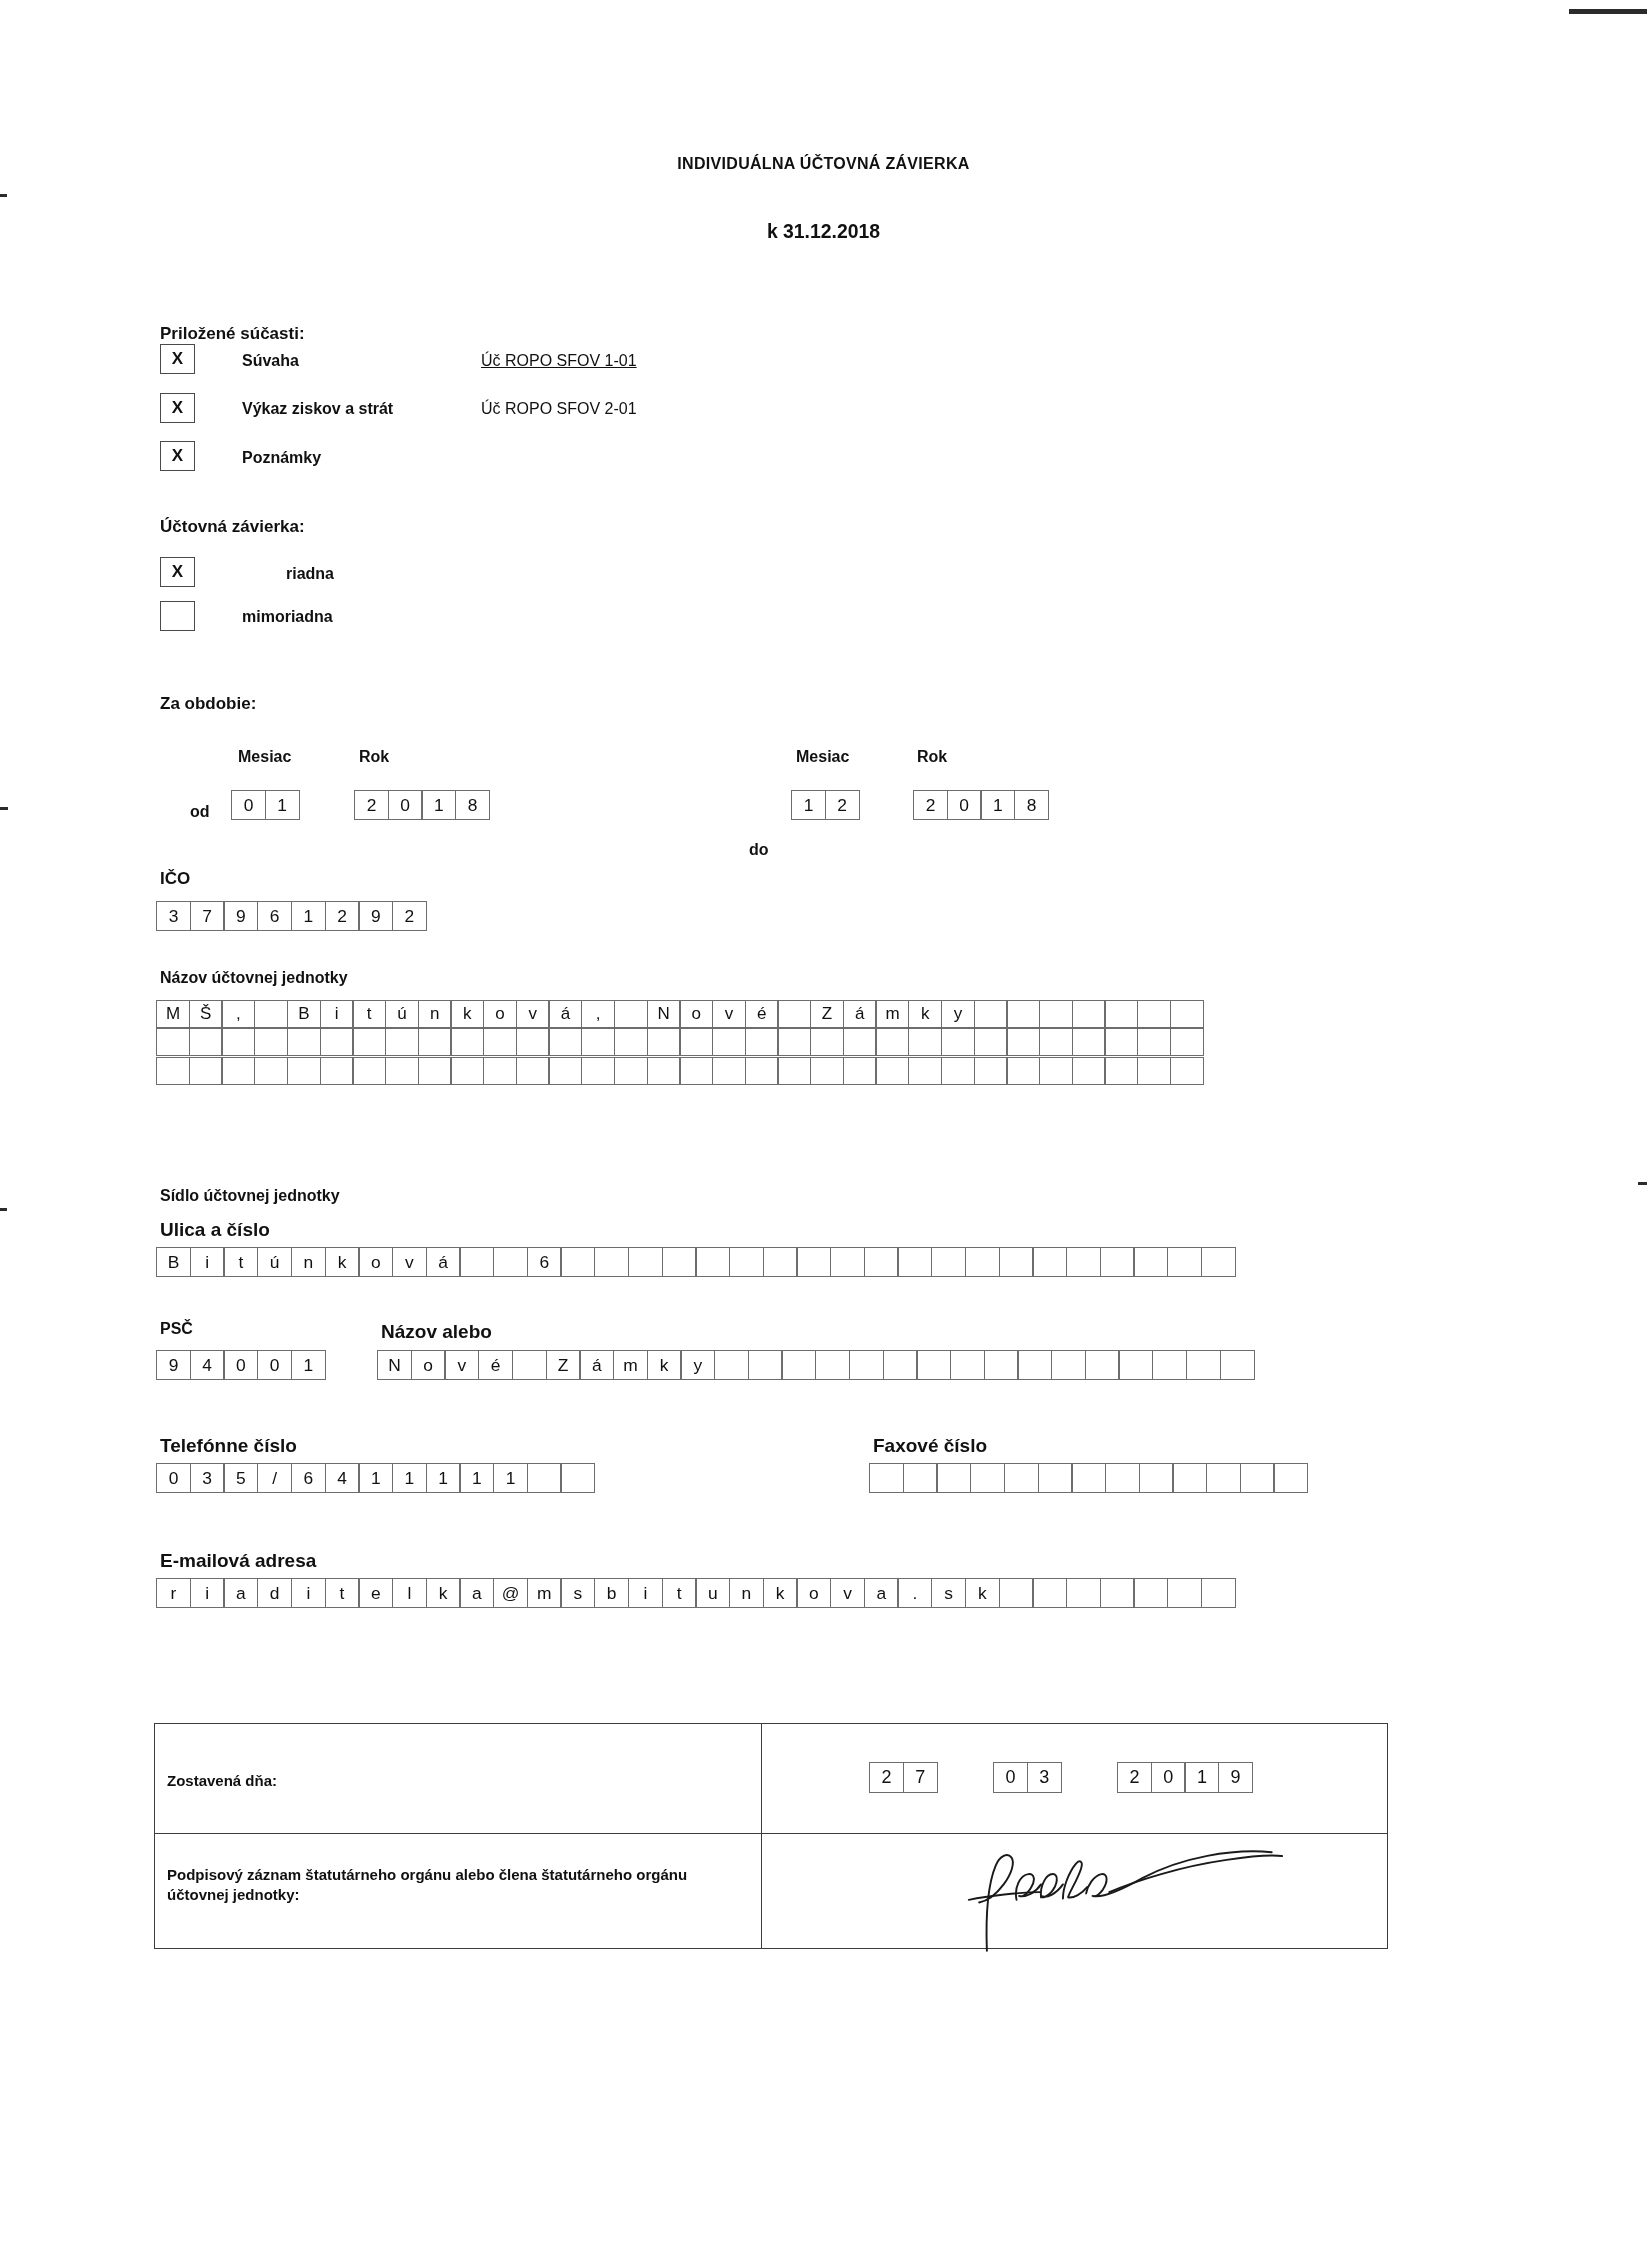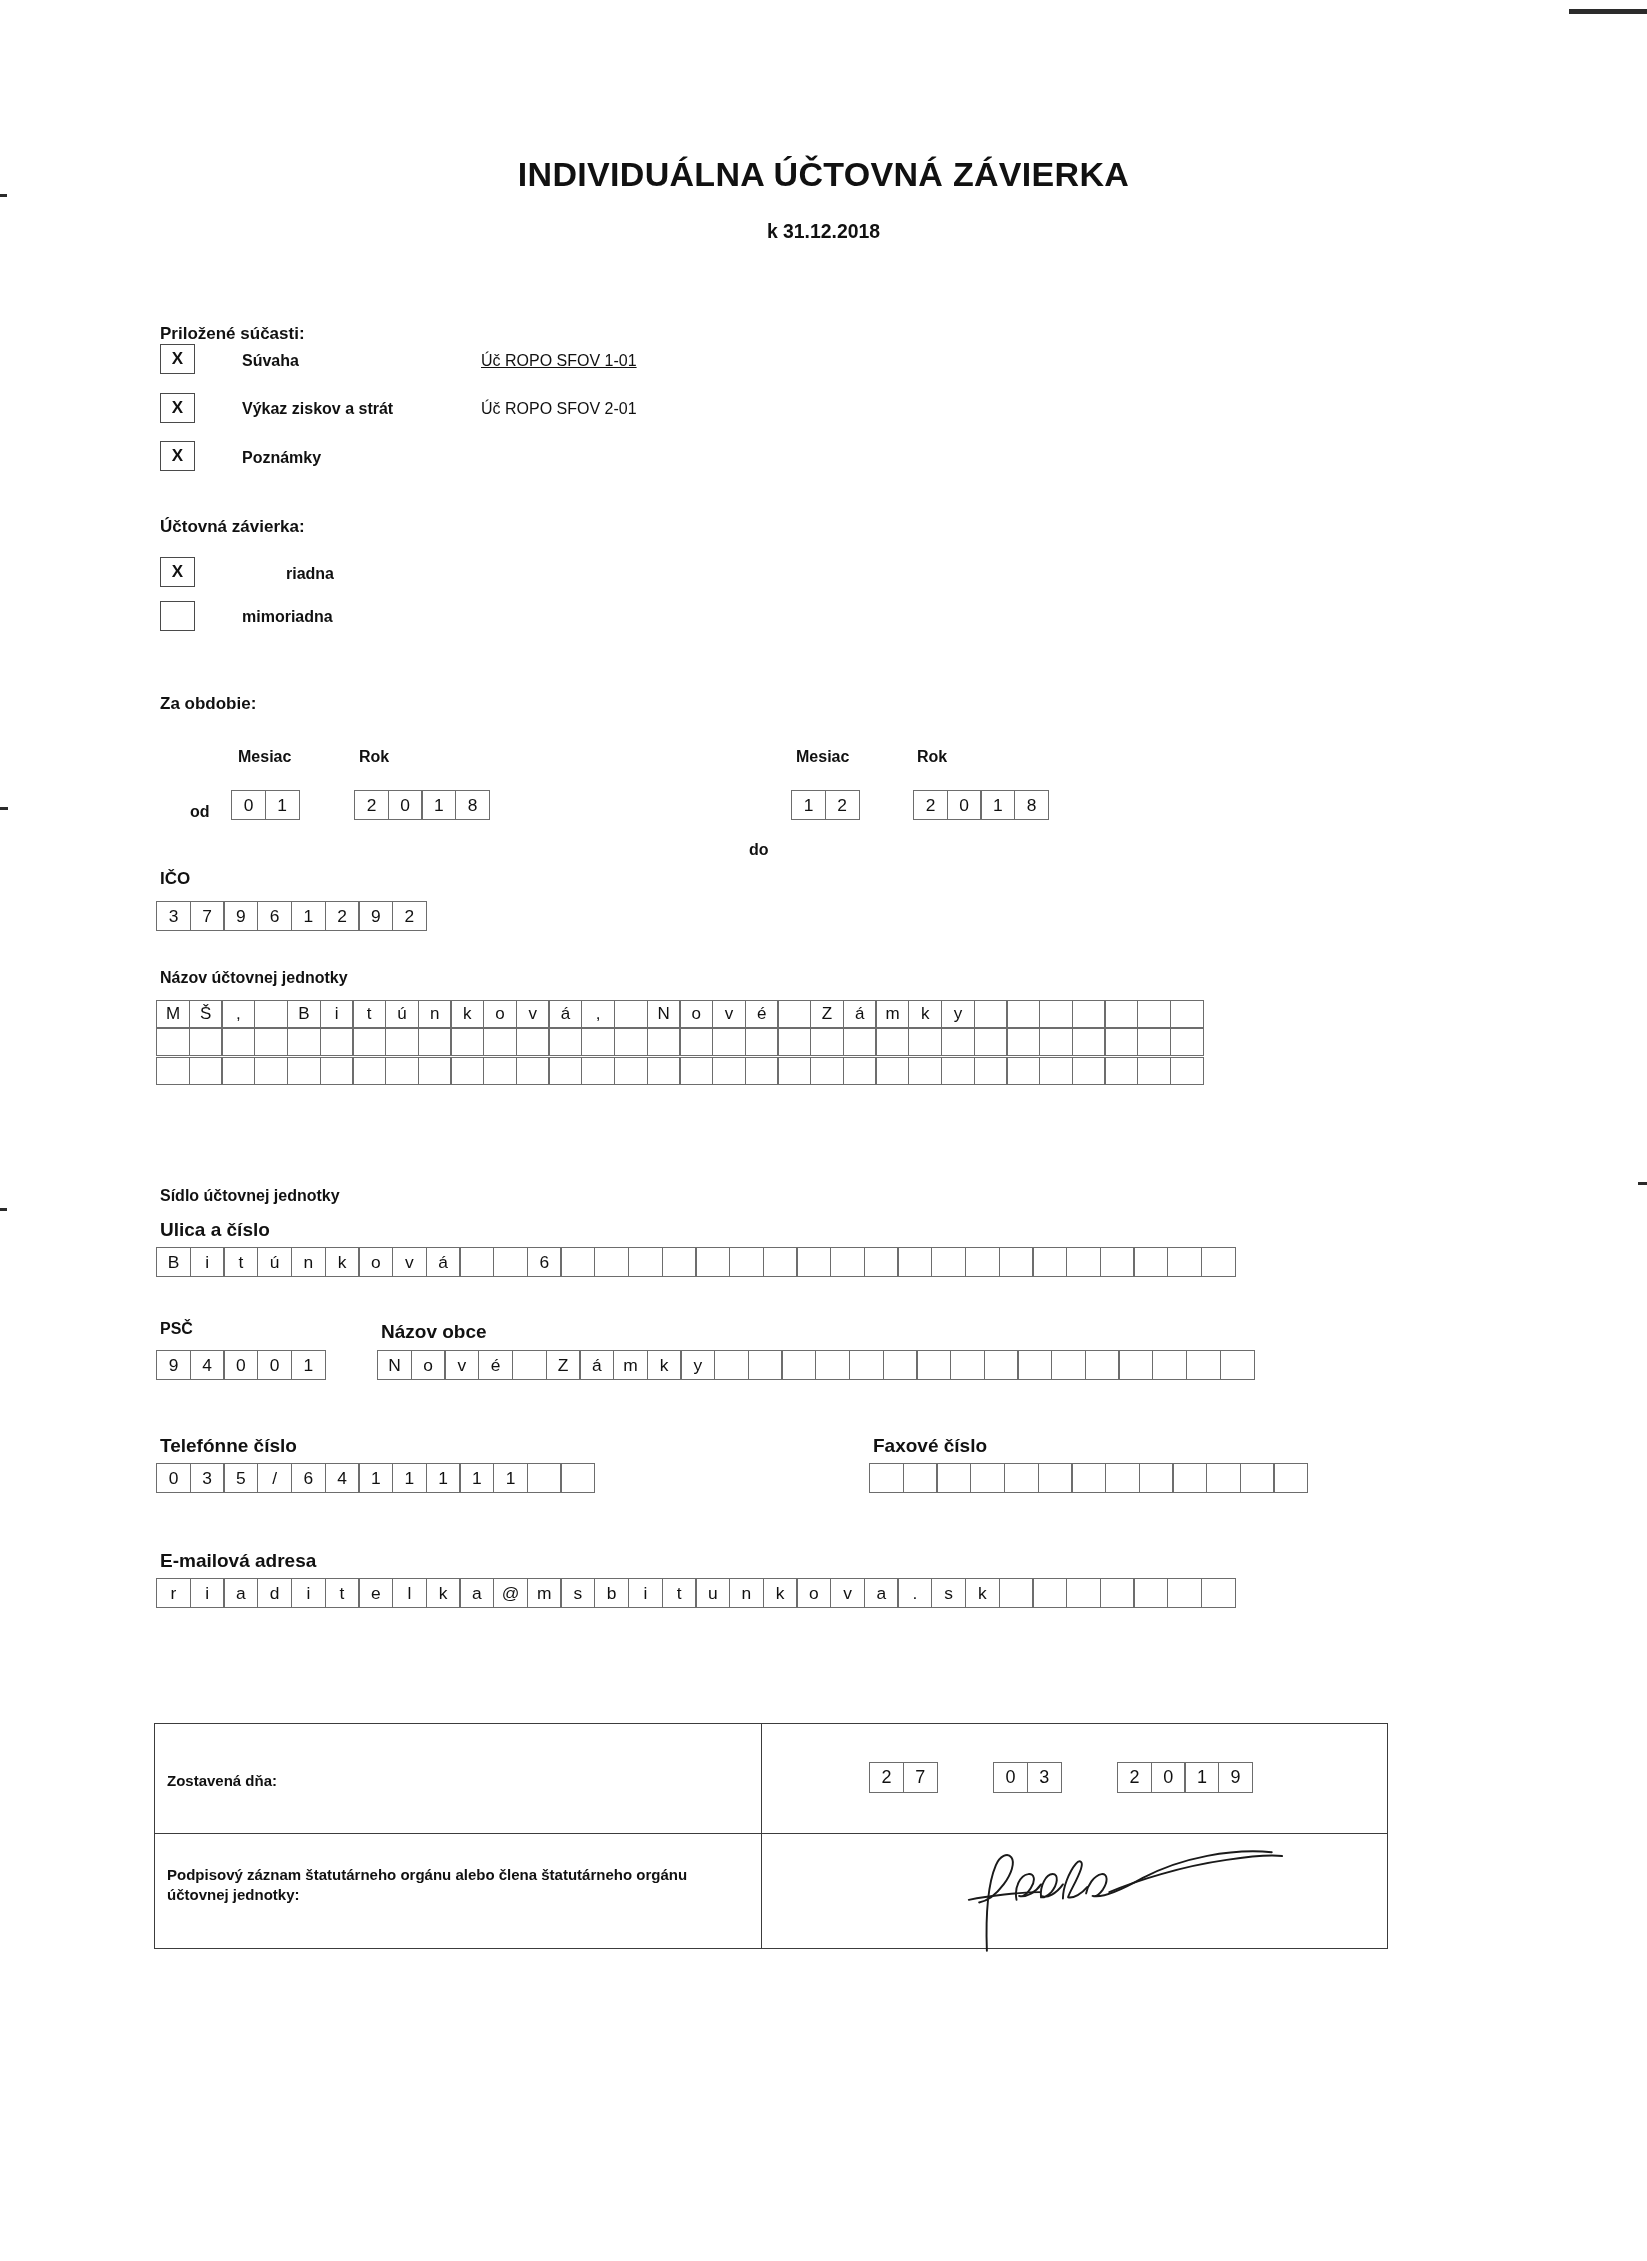--- a/index.html
+++ b/index.html
@@ -27,21 +27,21 @@
   .edge-mark {
     position: absolute;
     background: #2b2b2b;
   }
 
   .title {
     position: absolute;
     left: 0; top: 155px;
     width: 1647px;
     text-align: center;
-    font-size: 34px;
+    font-size: 16px;
     font-weight: bold;
     letter-spacing: 0.3px;
   }
   .subtitle {
     position: absolute;
     left: 0; top: 220px;
     width: 1647px;
     text-align: center;
     font-size: 19.4px;
     font-weight: bold;
@@ -356,21 +356,21 @@
       <div class="cell box-w"></div>
       <div class="cell box-w"></div>
       <div class="cell box-w"></div>
       <div class="cell box-w"></div>
       <div class="cell box-w"></div>
       <div class="cell box-w"></div>
       <div class="cell box-w"></div>
     </div>
 
   <div class="bold-small" style="left:160px;top:1320px;">PSČ</div>
-  <div class="small-label" style="left:381px;top:1321px;">Názov obce</div>
+  <div class="small-label" style="left:381px;top:1321px;">Názov alebo</div>
   <div class="cellrow" id="zip-row" style="left:156px;top:1350px;">
       <div class="cell box-w">9</div>
       <div class="cell box-w">4</div>
       <div class="cell box-w">0</div>
       <div class="cell box-w">0</div>
       <div class="cell box-w">1</div>
     </div>
   <div class="cellrow" id="city-row" style="left:377px;top:1350px;">
       <div class="cell box-w">N</div>
       <div class="cell box-w">o</div>

